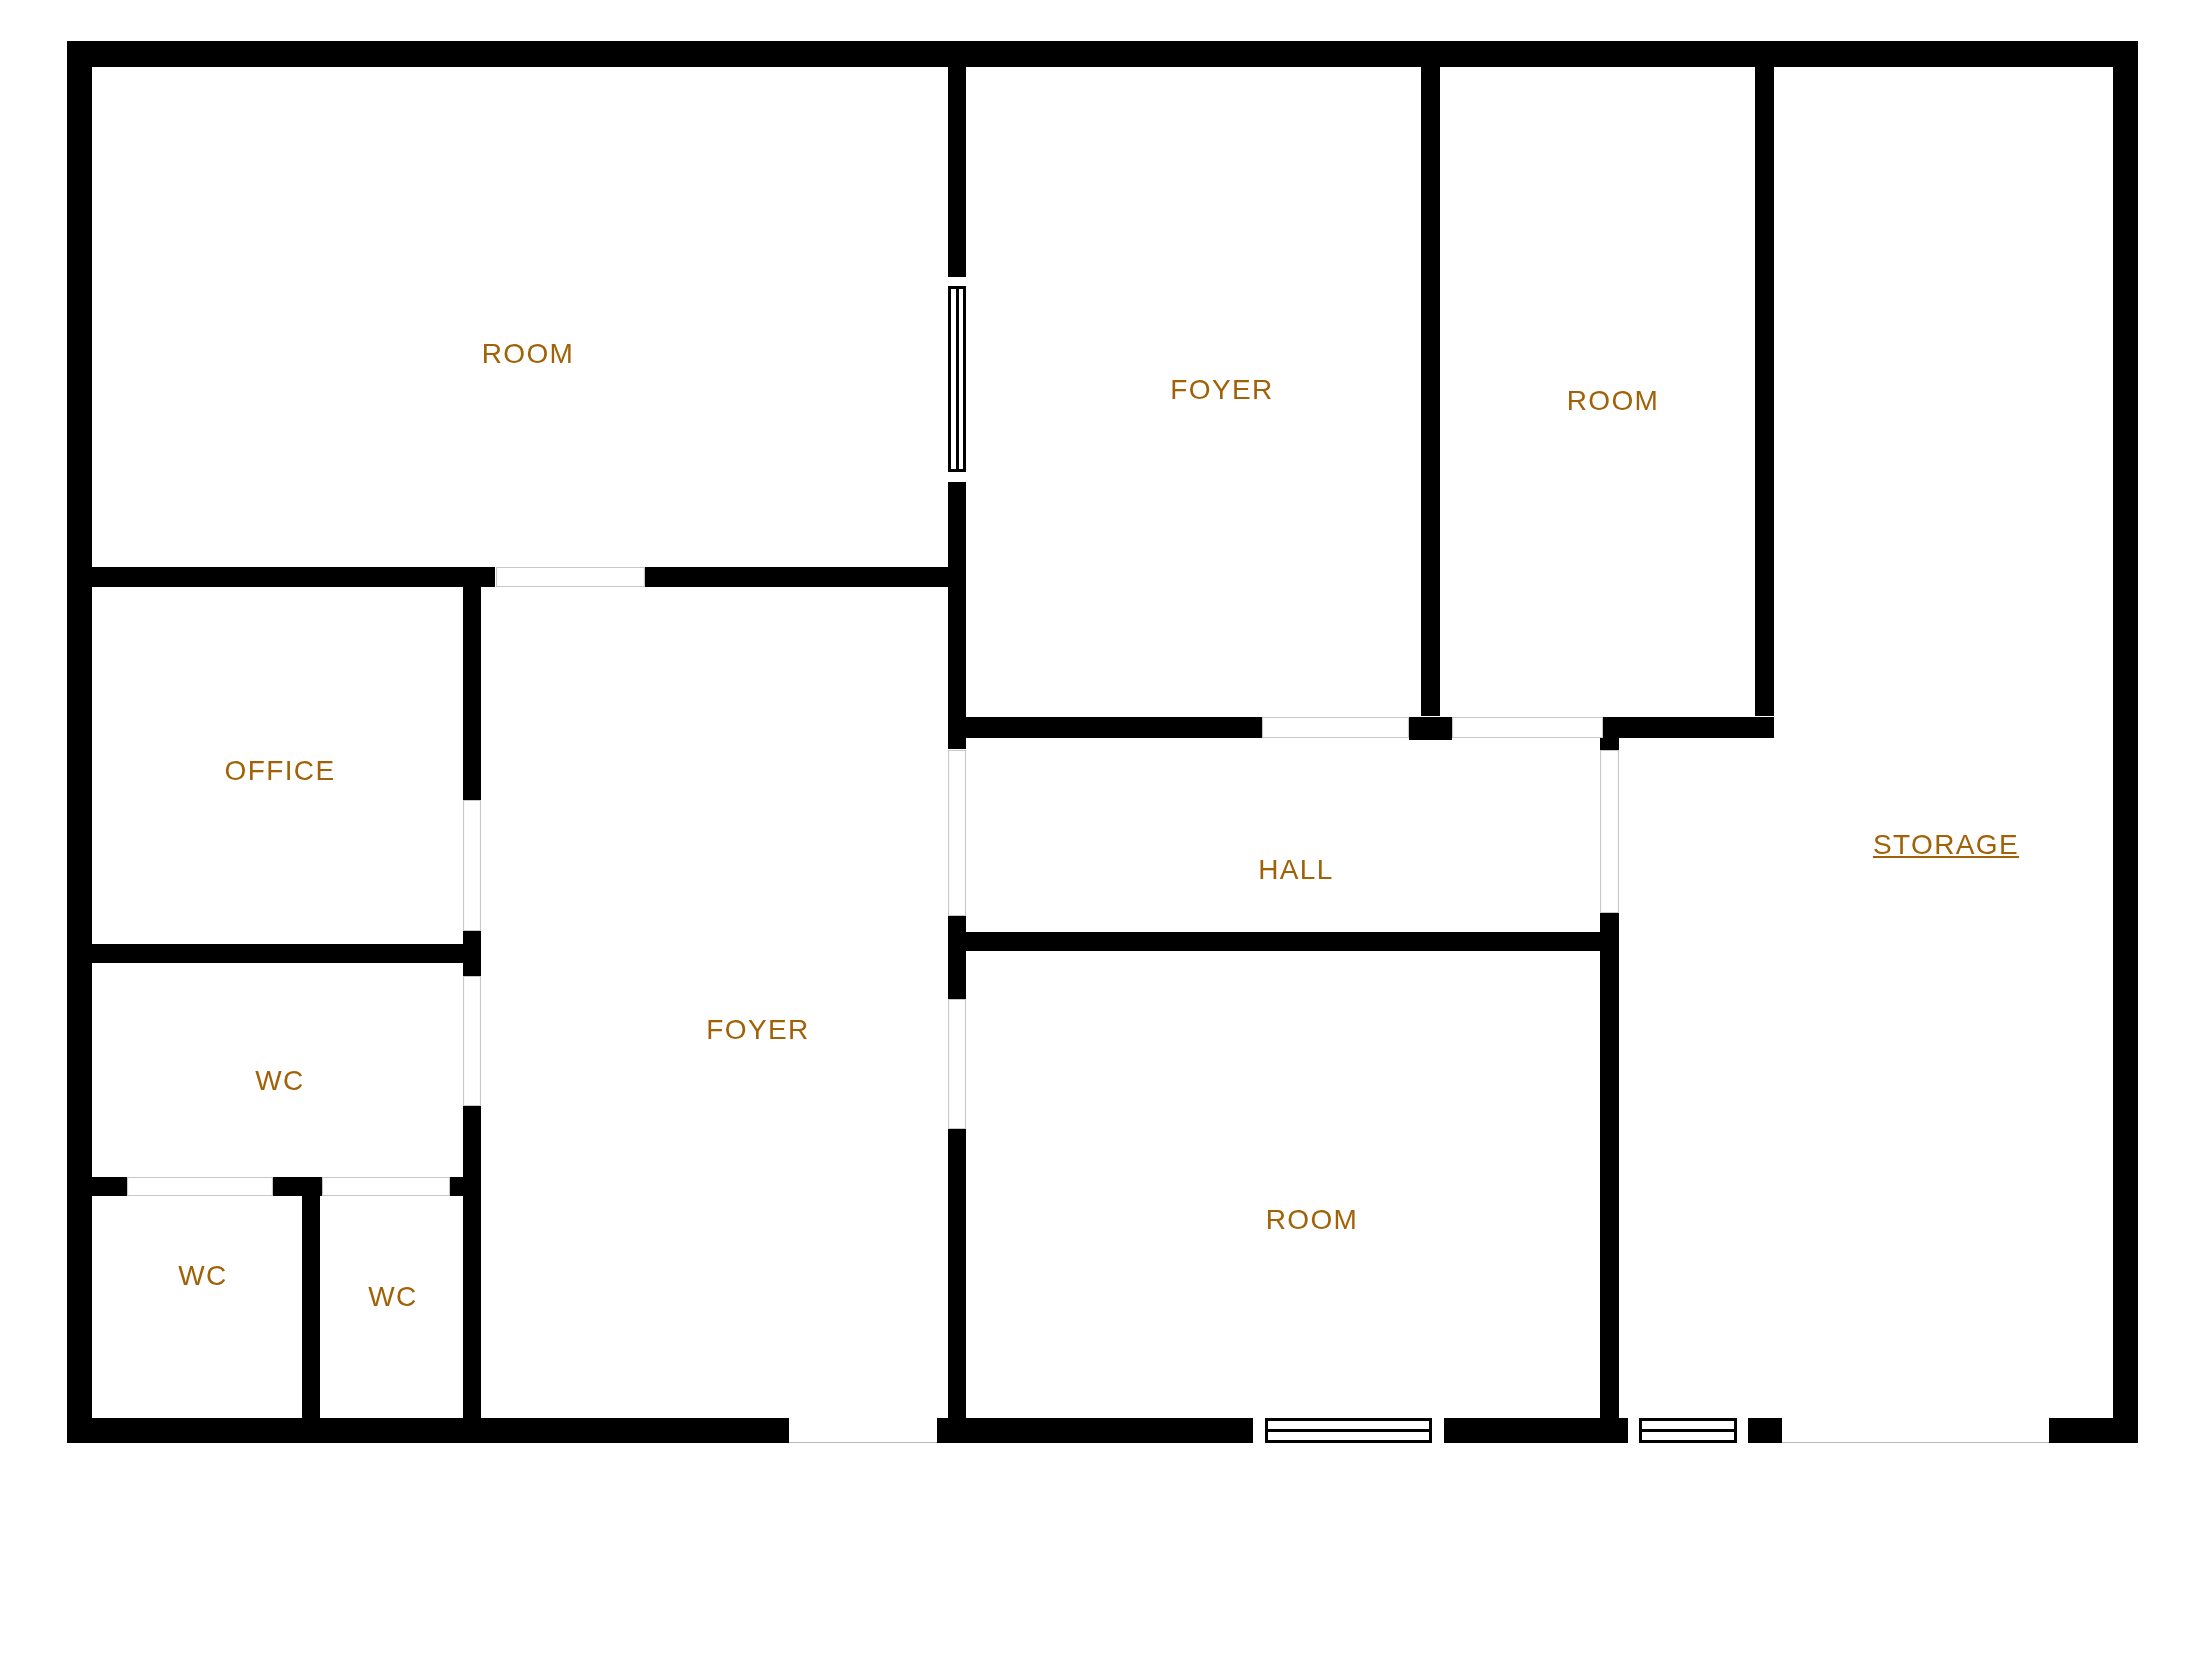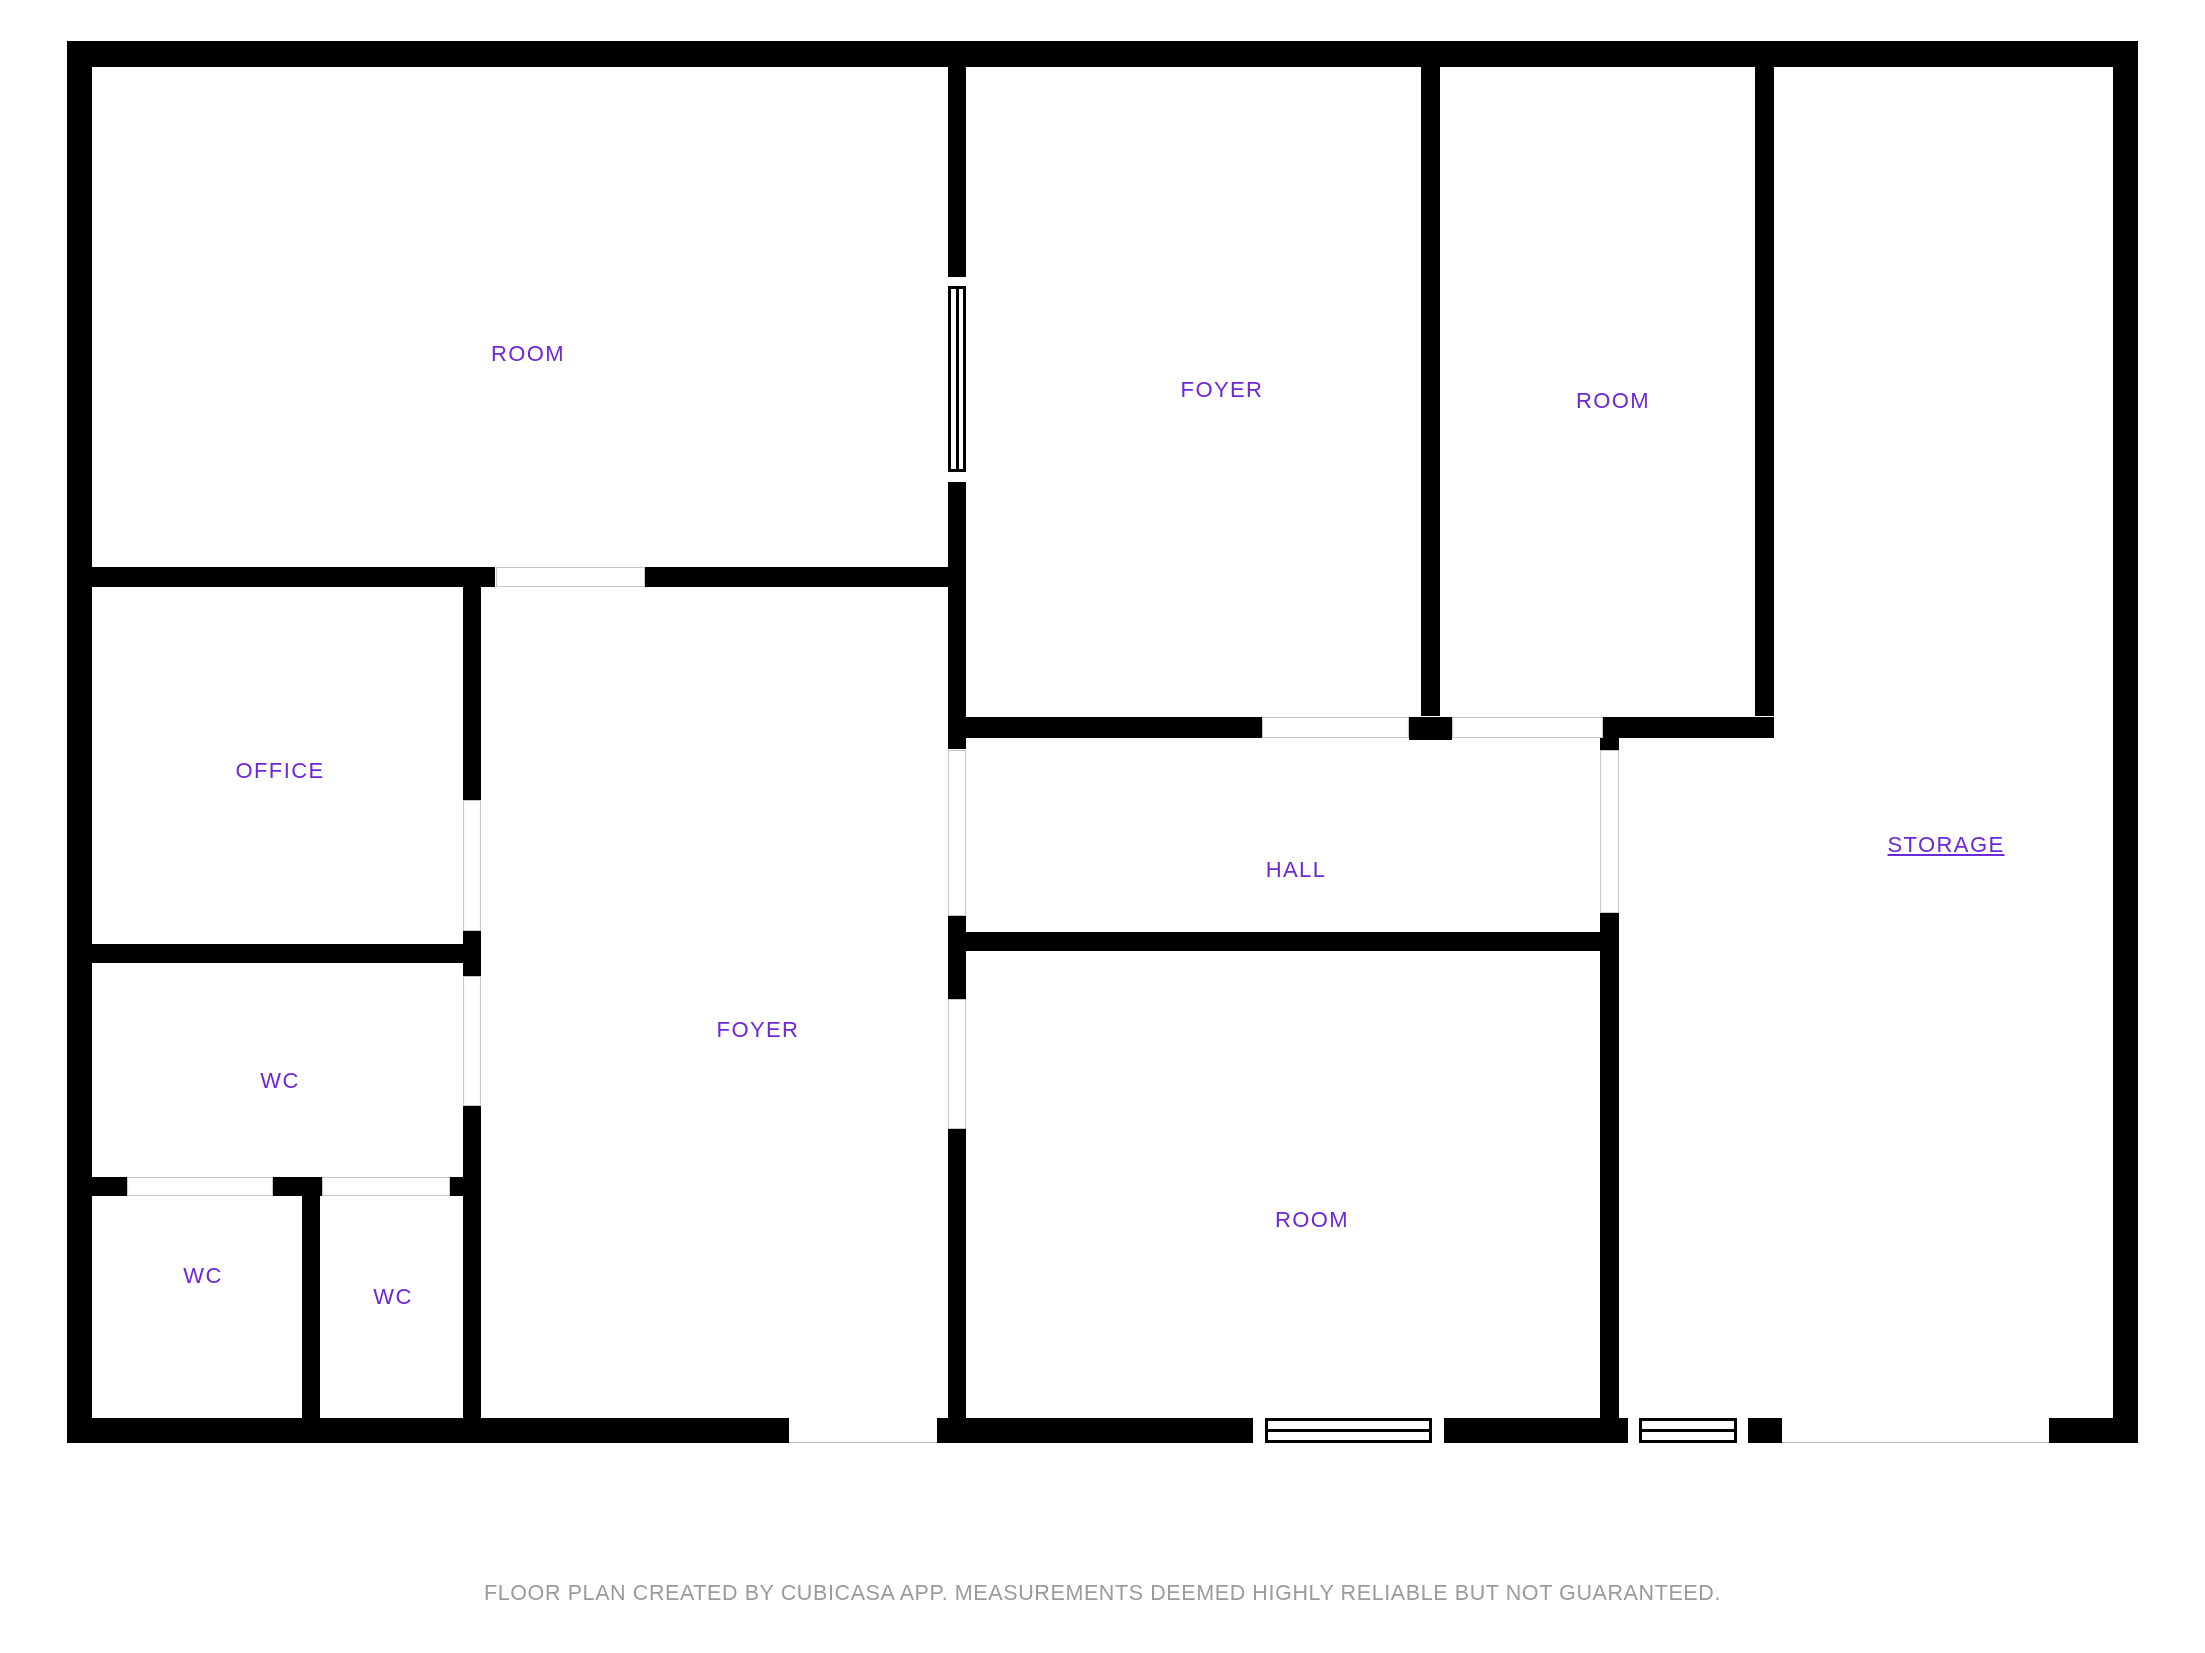--- a/index.html
+++ b/index.html
@@ -6,21 +6,21 @@
   body{width:2205px;height:1654px;position:relative;overflow:hidden;
        font-family:"Liberation Sans", sans-serif;}
   .plan{position:absolute;left:0;top:0;width:2205px;height:1654px;}
   .wall{position:absolute;background:#000000;}
   .door{position:absolute;background:#ffffff;box-shadow:inset 0 0 0 1.1px #c8c8c8;}
   .opening{position:absolute;background:#ffffff;border-bottom:1.7px solid #b9b9b9;box-sizing:border-box;}
   .window{position:absolute;background:#ffffff;}
   .win-frame{position:absolute;border:3.3px solid #000000;box-sizing:border-box;background:#ffffff;}
   .win-mid{position:absolute;background:#000000;}
   .room-label{position:absolute;transform:translate(-50%,-50%);
-      font-size:22px;letter-spacing:1.4px;color:#6d28d9;white-space:nowrap;}
+      font-size:28px;letter-spacing:1.4px;color:#a16207;white-space:nowrap;}
   .footer{position:absolute;left:50%;transform:translateX(-50%);top:1581px;
       font-size:21.5px;letter-spacing:0.6px;color:#9b9b9b;white-space:nowrap;}
 </style>
 </head>
 <body>
 
 <div class="plan">
 
   <div class="wall" style="left:67px;top:41px;width:2071px;height:26px;"></div>
   <div class="wall" style="left:67px;top:41px;width:25px;height:1402px;"></div>
@@ -94,16 +94,15 @@
   <div class="room-label" style="left:1613px;top:401px;">ROOM</div>
   <div class="room-label" style="left:280px;top:771px;">OFFICE</div>
   <div class="room-label" style="left:1296px;top:846px;margin-top:24px;">HALL</div>
   <div class="room-label" style="left:1946px;top:845px;text-decoration:underline;">STORAGE</div>
   <div class="room-label" style="left:758px;top:1030px;">FOYER</div>
   <div class="room-label" style="left:280px;top:1081px;">WC</div>
   <div class="room-label" style="left:203px;top:1276px;">WC</div>
   <div class="room-label" style="left:393px;top:1297px;">WC</div>
   <div class="room-label" style="left:1312px;top:1220px;">ROOM</div>
 
-  <div class="footer">FLOOR PLAN CREATED BY CUBICASA APP. MEASUREMENTS DEEMED HIGHLY RELIABLE BUT NOT GUARANTEED.</div>
 
 </div>
 
 
 </body></html>

